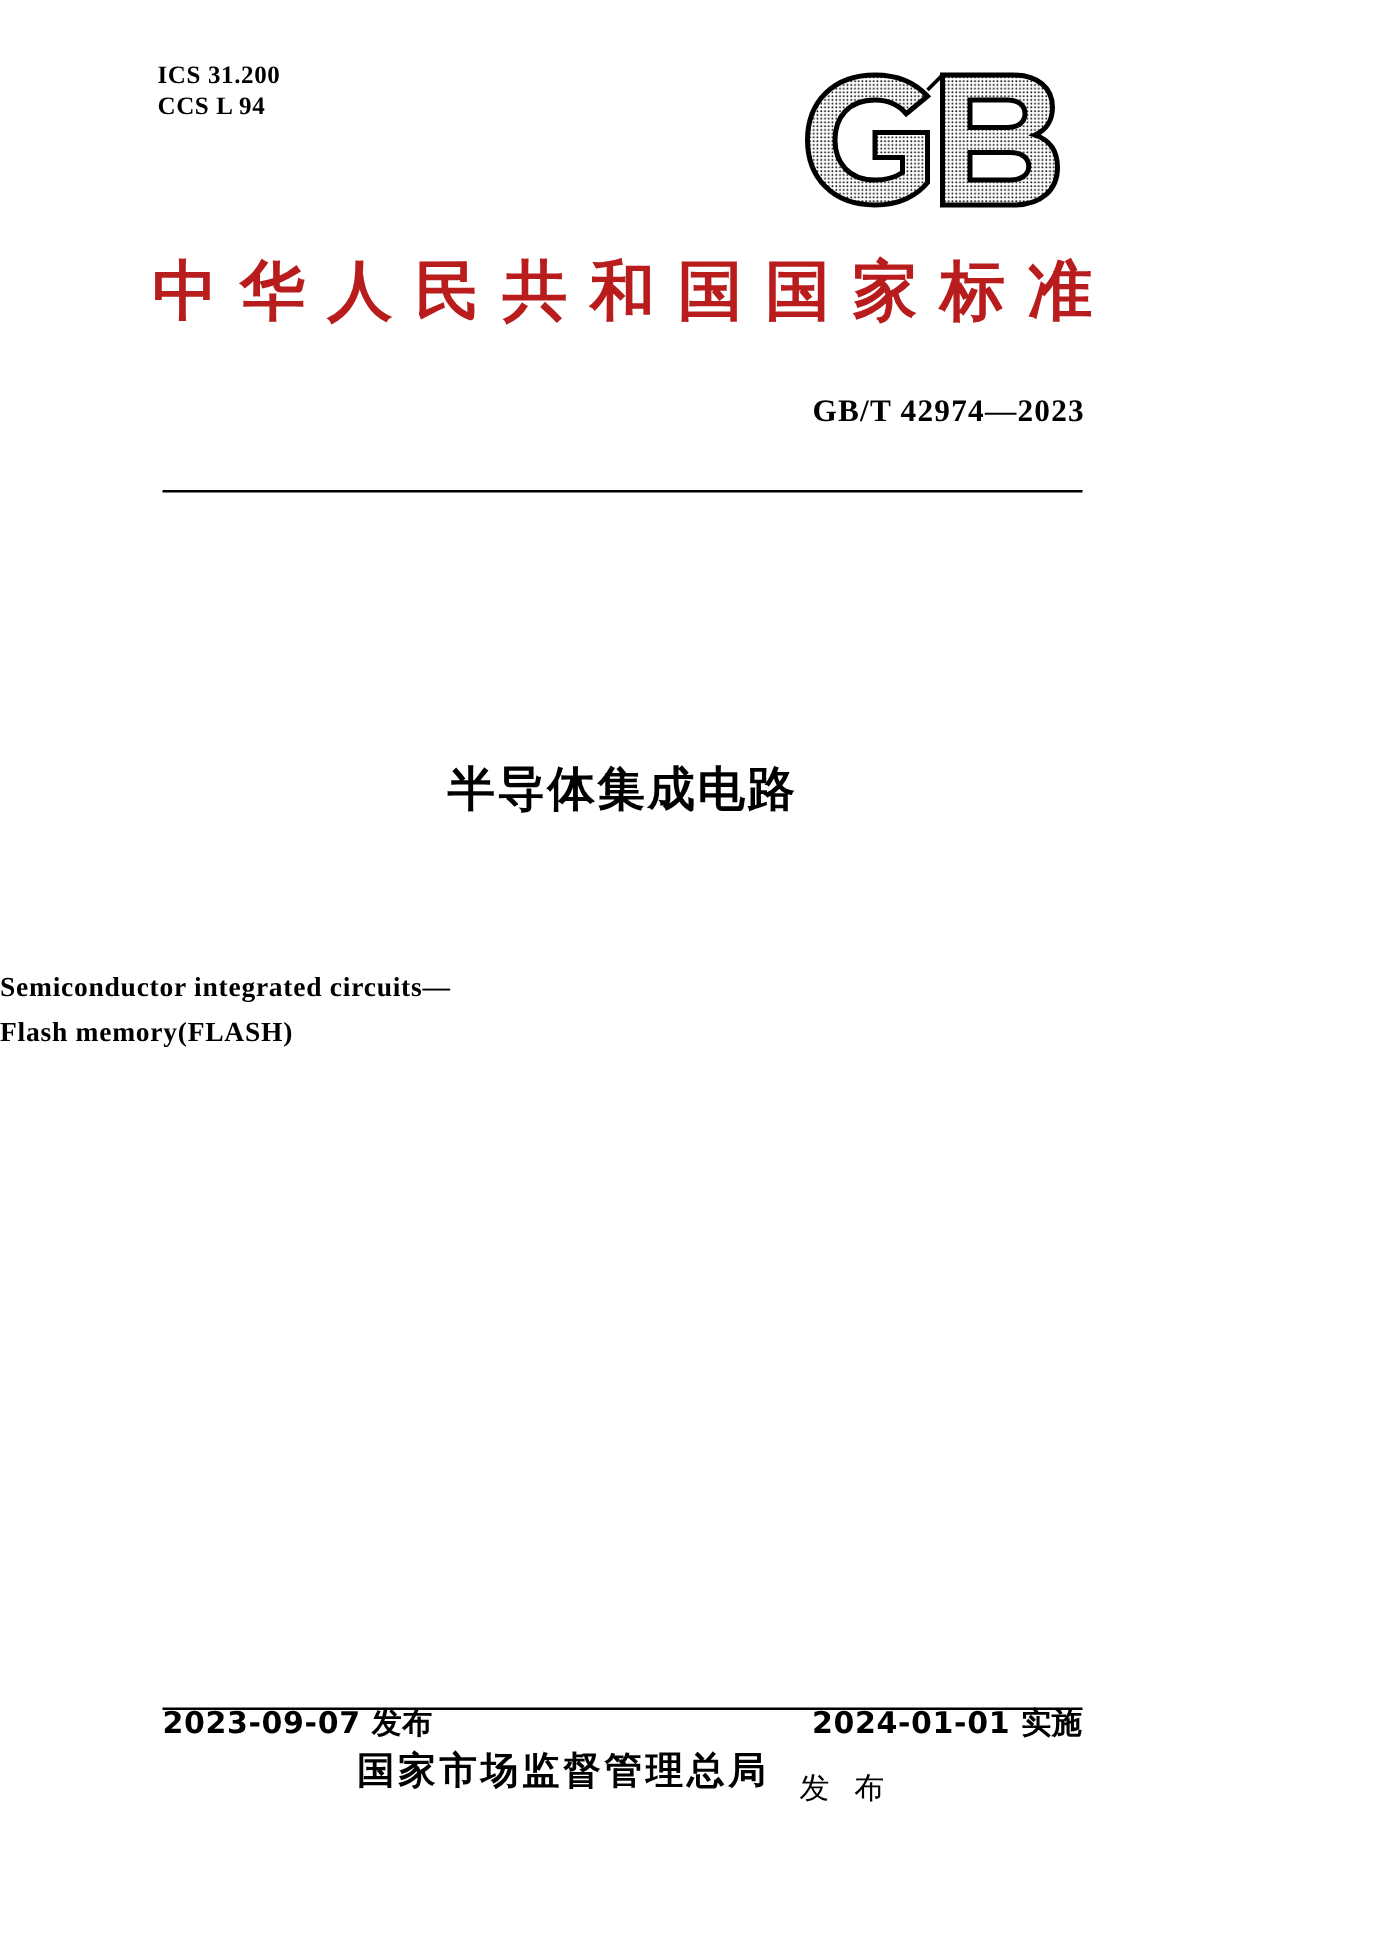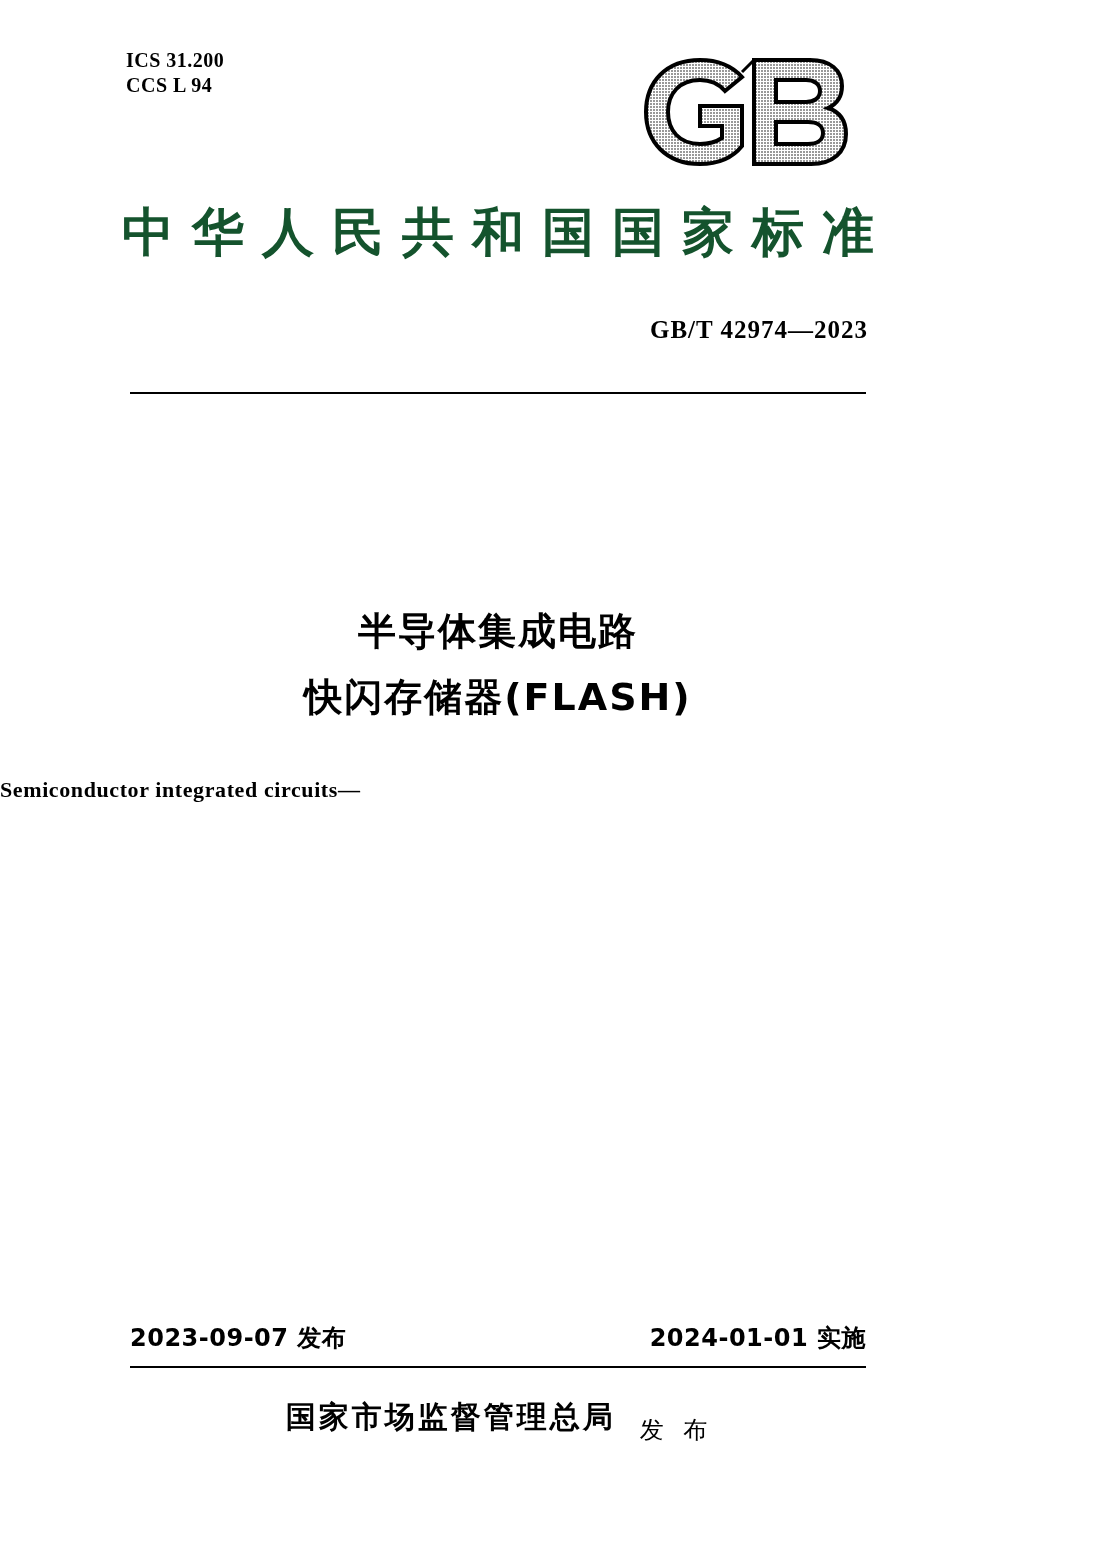--- a/index.html
+++ b/index.html
@@ -52,21 +52,21 @@
     position: absolute;
     left: 0;
     right: 0;
     top: 198px;
     text-align: center;
     font-family: Liberation Mono, monospace;
     font-weight: bold;
     font-size: 52px;
     letter-spacing: 18px;
     text-indent: 18px;
-    color: #14532d;
+    color: #b91c1c;
   }
 
   
   .std-number {
     position: absolute;
     right: 128px;
     top: 316px;
     font-family: "Liberation Serif", serif;
     font-weight: bold;
     font-size: 25px;
@@ -121,20 +121,21 @@
     display: flex;
     justify-content: space-between;
     align-items: baseline;
     font-family: "DejaVu Sans", sans-serif;
     font-weight: bold;
     font-size: 24px;
     letter-spacing: 0.5px;
   }
   .footer-dates .date-item {
     white-space: pre;
+    margin-top: 40px;
   }
 
   .rule-bottom {
     position: absolute;
     left: 130px;
     right: 130px;
     top: 1366px;
     border-top: 2px solid #000;
   }
 
@@ -201,25 +202,25 @@
   </div>
 
   <div class="national-title">中华人民共和国国家标准</div>
 
   <div class="std-number">GB/T 42974—2023</div>
 
   <div class="rule-top"></div>
 
   <div class="title-cn">
     <div class="line1">半导体集成电路</div>
-    <div class="line2">快闪存储器(FLASH)</div>
   </div>
 
   <div class="title-en">
     <div>Semiconductor integrated circuits—</div>
+    <div>Flash memory(FLASH)</div>
   </div>
 
   <div class="footer-dates">
     <div class="date-item">2023-09-07 发布</div>
     <div class="date-item">2024-01-01 实施</div>
   </div>
 
   <div class="rule-bottom"></div>
 
   <div class="issuer">

